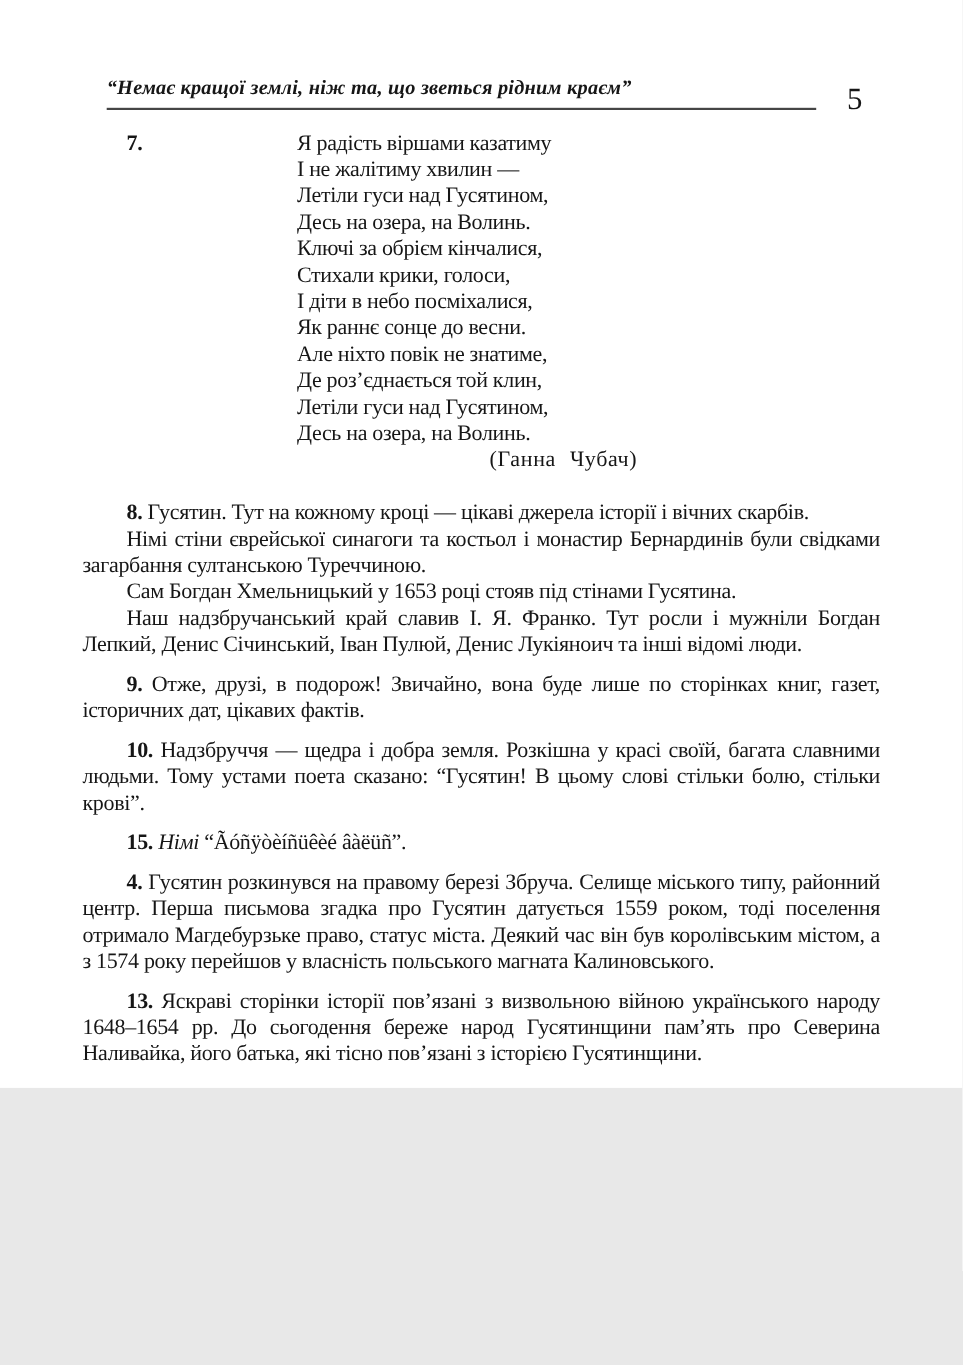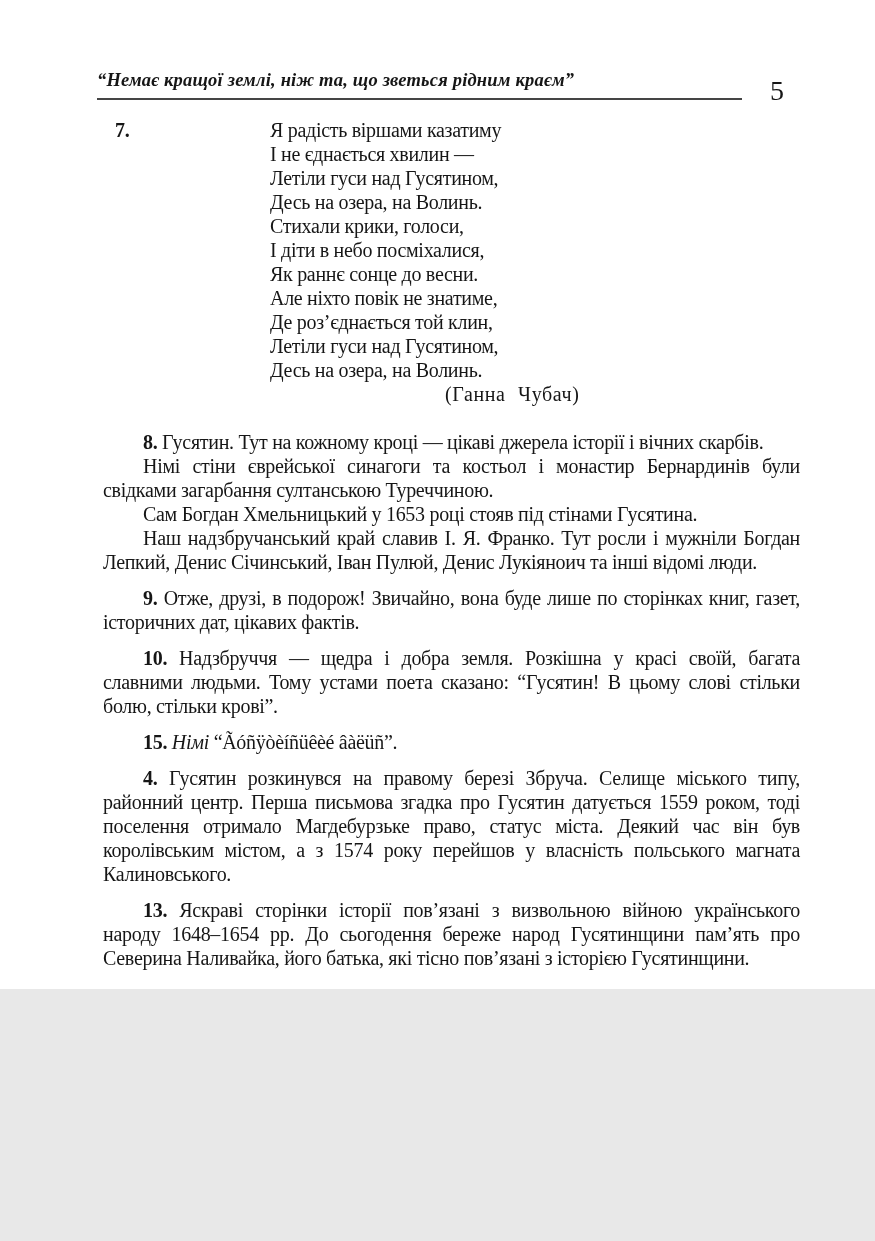--- a/index.html
+++ b/index.html
@@ -57,21 +57,21 @@
   .poem-line { line-height: 24px; white-space: nowrap; }
   .poem-attribution {
     margin-left: 370px;
     margin-top: 0;
     line-height: 24px;
     word-spacing: 7px;
     letter-spacing: 0.6px;
   }
 
   
-  .items { margin-top: 24px; margin-left: 28px; }
+  .items { margin-top: 24px; }
   .body-par {
     margin: 0;
     text-align: justify;
     text-indent: 40px;
     hyphens: none;
   }
   .body-par.item-start { margin-top: 12px; }
   .body-par.item-start.first-item { margin-top: 0; }
   .item-num { font-weight: bold; }
   .item-lead { font-style: italic; }
@@ -85,23 +85,24 @@
     <div class="head-quote">“Немає кращої землі, ніж та, що зветься рідним краєм”</div>
     <div class="page-number">5</div>
   </div>
 
   <div class="content">
 
     <div class="poem-section">
       <span class="poem-number">7.</span>
       <div class="poem-lines">
           <div class="poem-line">Я радість віршами казатиму</div>
-          <div class="poem-line">І не єднається хвилин —</div>
+          <div class="poem-line">І не жалітиму хвилин —</div>
           <div class="poem-line">Летіли гуси над Гусятином,</div>
           <div class="poem-line">Десь на озера, на Волинь.</div>
+          <div class="poem-line">Ключі за обрієм кінчалися,</div>
           <div class="poem-line">Стихали крики, голоси,</div>
           <div class="poem-line">І діти в небо посміхалися,</div>
           <div class="poem-line">Як раннє сонце до весни.</div>
           <div class="poem-line">Але ніхто повік не знатиме,</div>
           <div class="poem-line">Де роз’єднається той клин,</div>
           <div class="poem-line">Летіли гуси над Гусятином,</div>
           <div class="poem-line">Десь на озера, на Волинь.</div>
         </div>
       <div class="poem-attribution">(Ганна Чубач)</div>
     </div>

